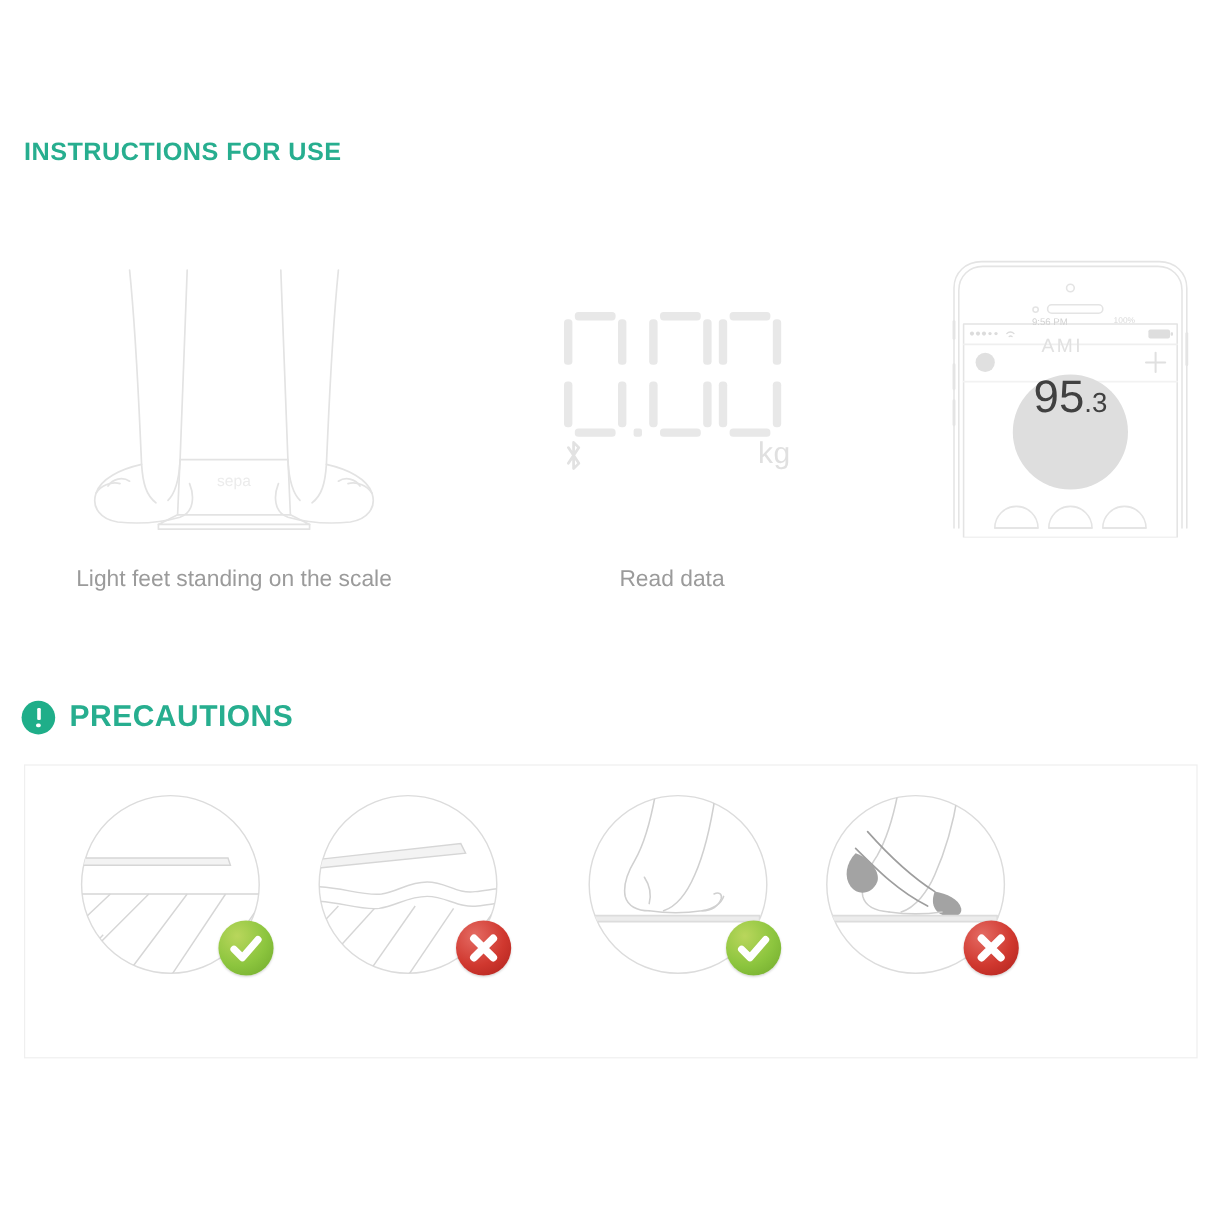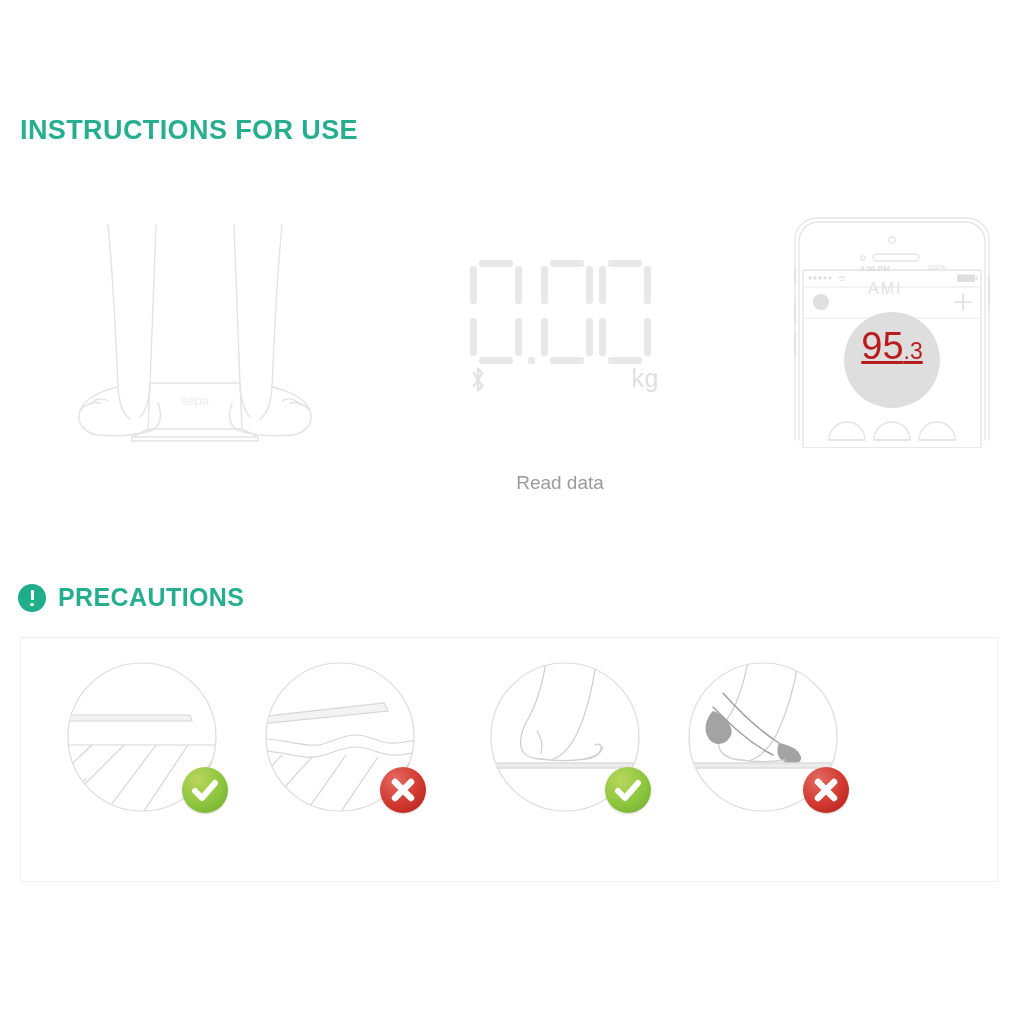--- a/index.html
+++ b/index.html
@@ -16,21 +16,21 @@
     position: relative;
   }
 
   
   .page {
     position: absolute;
     inset: 0;
   }
   .section-title {
     position: absolute;
-    font-size: 27px;
+    font-size: 21px;
     font-weight: bold;
     letter-spacing: 0.4px;
     color: #27ae8f;
     white-space: nowrap;
   }
   #instructions-title { left: 20px; top: 115px; }
 
   .precautions-head {
     position: absolute;
     left: 18px;
@@ -177,26 +177,25 @@
   .phone-screen-txt {
     position: absolute;
     color: #dcdcdc;
     white-space: nowrap;
   }
   #phone-time   { left: 100px; top: 64px; font-size: 8px; color: #d2d2d2; }
   #phone-batt   { left: 168px; top: 64px; font-size: 7px; color: #d9d9d9; }
   #phone-appname{ left: 80px;  top: 80px; font-size: 16px; color: #e1e1e1; letter-spacing: 2px; margin-left: 28px; }
   #phone-weight {
     left: 50%;
-    top: 125px;
+    top: 110px;
     transform: translateX(-50%);
     font-size: 38px;
-    color: #b91c1c;
+    color: #404040;
     letter-spacing: 0px;
-    text-decoration: underline;
   }
   #phone-weight .dec { font-size: 23px; }
 
   
   .precautions-box {
     position: absolute;
     left: 20px;
     top: 637px;
     width: 978px;
     height: 245px;
@@ -271,20 +270,21 @@
             <path d="M230 200 C 226 194, 218 192, 212 196"></path>
 
             <path d="M80 178 L 170 178 L 172 224 L 78 224 Z"></path>
             <path d="M78 224 L 62 232 L 188 232 L 172 224"></path>
             <path d="M62 232 L 62 236 L 188 236 L 188 232"></path>
 
             <text x="125" y="200" text-anchor="middle" fill="#ececec" stroke="none" font-family="Liberation Sans, sans-serif" font-size="13">sepa</text>
           </g>
         </svg>
       </div>
+      <div class="step-caption">Light feet standing on the scale</div>
     </div>
 
     <div class="step" id="step-2">
       <div class="step-art">
         <div class="lcd">
           <div class="digits">
 
             <div class="seven-seg">
               <div class="seg h seg-a"></div>
               <div class="seg v seg-f"></div>

